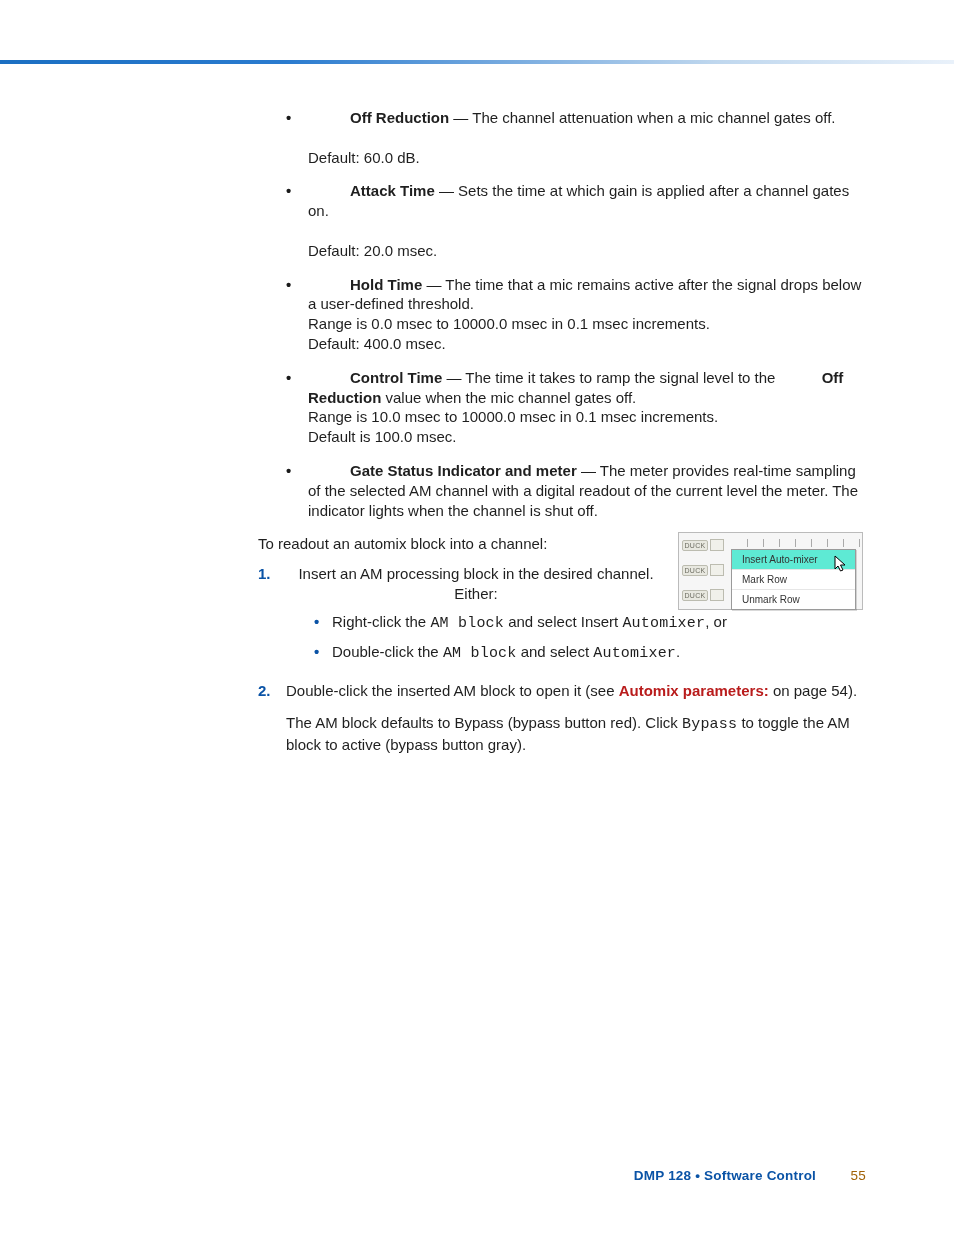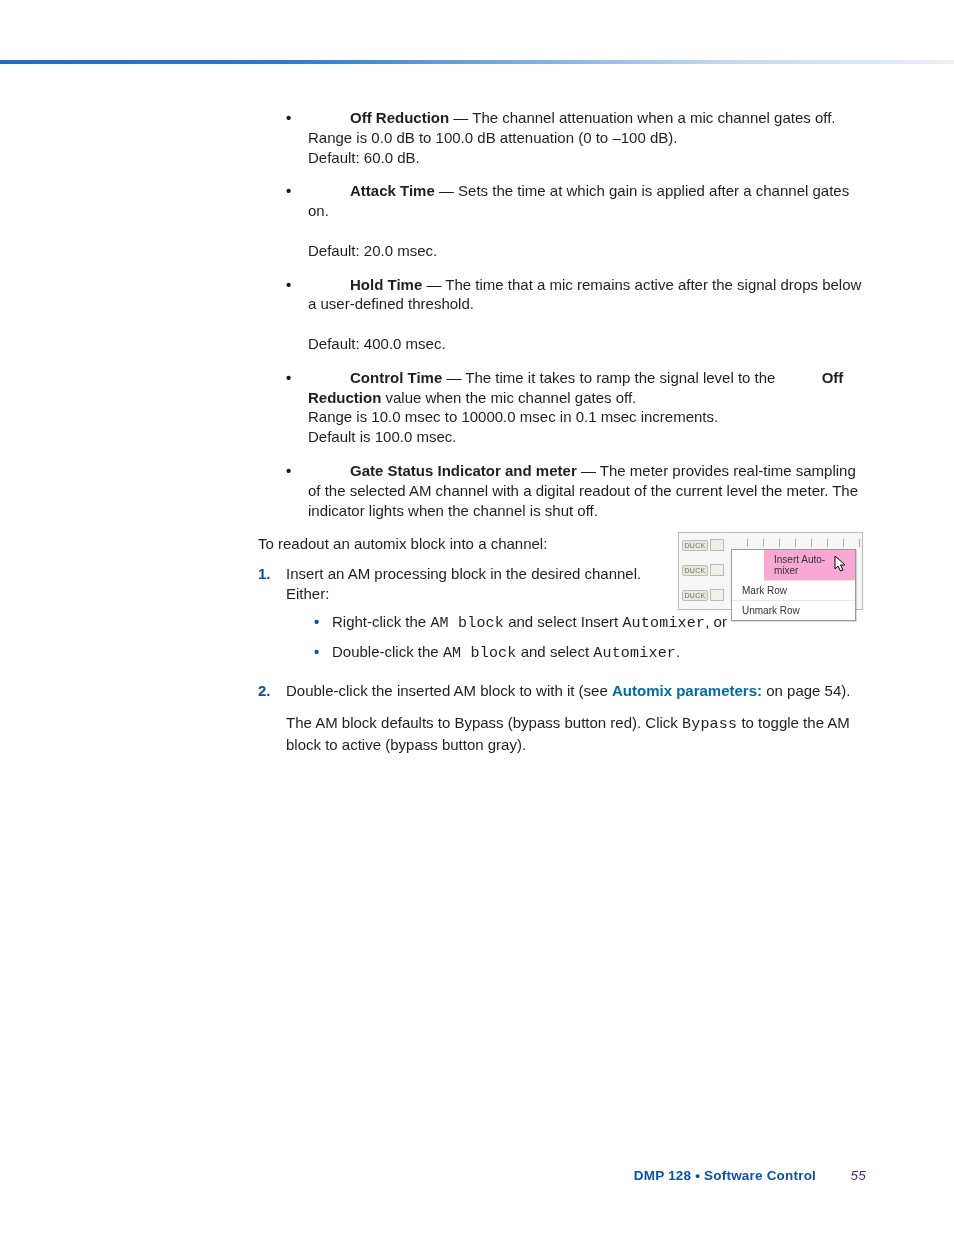--- a/index.html
+++ b/index.html
@@ -14,73 +14,73 @@
   .b { font-weight: bold; margin-left: 42px; }
   .intro { margin: 4px 0 10px 0; }
   .ol { margin-left: 0; }
   .oli { display: flex; margin-bottom: 10px; }
   .oli .num { flex: 0 0 28px; color: #0a53a6; font-weight: bold; }
   .oli .body { flex: 1 1 auto; }
   .sub-bullets { margin-top: 8px; margin-left: 28px; }
   .sub-bullet { display: flex; margin-bottom: 8px; }
   .sub-bullet .mark { flex: 0 0 18px; color: #0a53a6; font-weight: bold; }
   .mono { font-family: "Courier New", monospace; font-weight: normal; letter-spacing: .2px; }
-  .link { color: #0369a1; font-weight: bold; }
+  .link { color: #b91c1c; font-weight: bold; }
   .footer { position: absolute; bottom: 52px; right: 88px; font-size: 13.5px; color: #0a53a6; font-weight: bold; letter-spacing: .2px; }
-  .footer .pagenum { display: inline-block; width: 34px; text-align: right; font-weight: normal; color: #4c1d95; margin-left: 12px; font-style: italic; }
+  .footer .pagenum { display: inline-block; width: 34px; text-align: right; font-weight: normal; color: #a16207; margin-left: 12px; }
 
   .figwrap { position: absolute; top: 532px; left: 678px; width: 185px; height: 78px; border: 1px solid #bbb; background: #f6f6f6; font-family: Tahoma, Arial, sans-serif; font-size: 10px; color: #333; }
   .fig-grid { position: absolute; top: 2px; left: 68px; right: 2px; height: 12px; display: flex; justify-content: space-between; align-items: flex-end; }
   .fig-grid span { width: 1px; height: 8px; background: #aaa; }
   .fig-row { position: absolute; left: 3px; height: 18px; display: flex; align-items: center; }
   .fig-row .tag { width: 26px; height: 11px; background: #e8e8e0; border: 1px solid #bcbcb0; border-radius: 2px; text-align: center; font-size: 7px; line-height: 9px; color: #6b6b60; letter-spacing: .3px; }
   .fig-row .box { width: 14px; height: 12px; border: 1px solid #bcbcb0; background: #f0f0ea; margin-left: 2px; }
   .fig-row1 { top: 3px; }
   .fig-row2 { top: 28px; }
   .fig-row3 { top: 53px; }
   .fig-menu { position: absolute; top: 16px; left: 52px; right: 6px; background: #fff; border: 1px solid #9a9a9a; box-shadow: 1px 1px 0 rgba(0,0,0,.15); }
   .fig-menu .item { padding: 4px 8px 4px 10px; border-bottom: 1px solid #e6e6e6; position: relative; }
   .fig-menu .item:last-child { border-bottom: none; }
-  .fig-menu .hl { background: #f9a8d4; margin-left: 32px; }
+  .fig-menu .hl { background: #5eead4; }
   .fig-cursor { position: absolute; top: 22px; right: 14px; width: 14px; height: 18px; }
   .fig-cursor svg { width: 100%; height: 100%; }
 </style>
 </head>
 <body>
 <div class="page">
 
 <div class="topbar"></div>
 
 <div class="content">
 
   <div class="bullets">
 
     <div class="bullet">
       <div class="mark">•</div>
       <div class="body">
         <span class="b">Off Reduction</span><span> — </span><span>The channel attenuation when a mic channel gates off.</span><br>
-        <span>Range is 0.0 dB to 100.0 dB attenuation (0 to –100 dB).</span><br>
+        <br>
         <span>Default: 60.0 dB.</span>
       </div>
     </div>
 
     <div class="bullet">
       <div class="mark">•</div>
       <div class="body">
         <span class="b">Attack Time</span><span> — </span><span>Sets the time at which gain is applied after a channel gates on.</span><br>
         <br>
         <span>Default: 20.0 msec.</span>
       </div>
     </div>
 
     <div class="bullet">
       <div class="mark">•</div>
       <div class="body">
         <span class="b">Hold Time</span><span> — </span><span>The time that a mic remains active after the signal drops below a user-defined threshold.</span><br>
-        <br>
+        <span>Range is 0.0 msec to 10000.0 msec in 0.1 msec increments.</span><br>
         <span>Default: 400.0 msec.</span>
       </div>
     </div>
 
     <div class="bullet">
       <div class="mark">•</div>
       <div class="body">
         <span class="b">Control Time</span><span> — </span><span>The time it takes to ramp the signal level to the </span><span class="b">Off Reduction</span><span> value when the mic channel gates off.</span><br>
         <span>Range is 10.0 msec to 10000.0 msec in 0.1 msec increments.</span><br>
         <span>Default is 100.0 msec.</span>
@@ -96,42 +96,42 @@
 
   </div>
 
   <div class="intro">To readout an automix block into a channel:</div>
 
   <div class="ol">
 
     <div class="oli">
       <div class="num">1.</div>
       <div class="body">
-        <div style="width:380px;">Insert an AM processing block in the desired channel. Either:</div>
+        <div style="width:380px;text-align:center;">Insert an AM processing block in the desired channel. Either:</div>
         <div class="sub-bullets">
           <div class="sub-bullet">
             <div class="mark">•</div>
             <div class="body" style="width:340px;">
               <span>Right-click the </span><span class="mono">AM block</span><span> and select Insert </span><span class="mono">Automixer</span><span>, or</span>
             </div>
           </div>
           <div class="sub-bullet">
             <div class="mark">•</div>
             <div class="body">
               <span>Double-click the </span><span class="mono">AM block</span><span> and select </span><span class="mono">Automixer</span><span>.</span>
             </div>
           </div>
         </div>
       </div>
     </div>
 
     <div class="oli">
       <div class="num">2.</div>
       <div class="body">
-        <span>Double-click the inserted AM block to with it (see </span><span class="link">Automix parameters:</span><span> on page 54).</span>
+        <span>Double-click the inserted AM block to open it (see </span><span class="link">Automix parameters:</span><span> on page 54).</span>
         <div style="height:12px;"></div>
         <span>The AM block defaults to Bypass (bypass button red). Click </span><span class="mono">Bypass</span><span> to toggle the AM block to active (bypass button gray).</span>
       </div>
     </div>
 
   </div>
 
 </div>
 
 <div class="figwrap">

